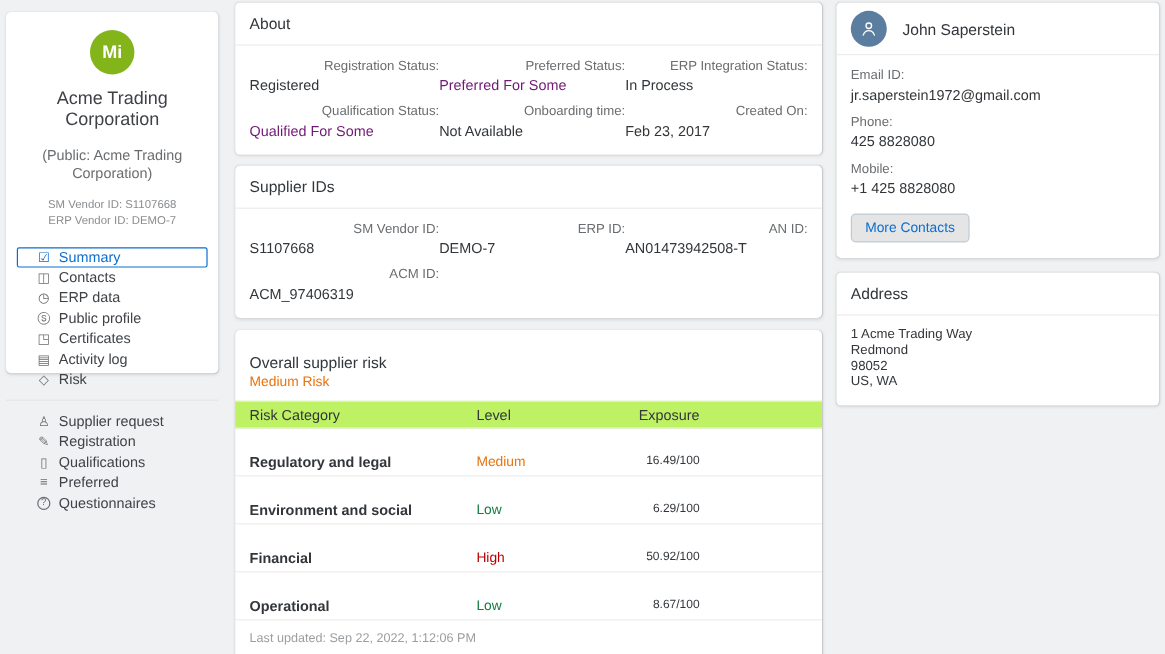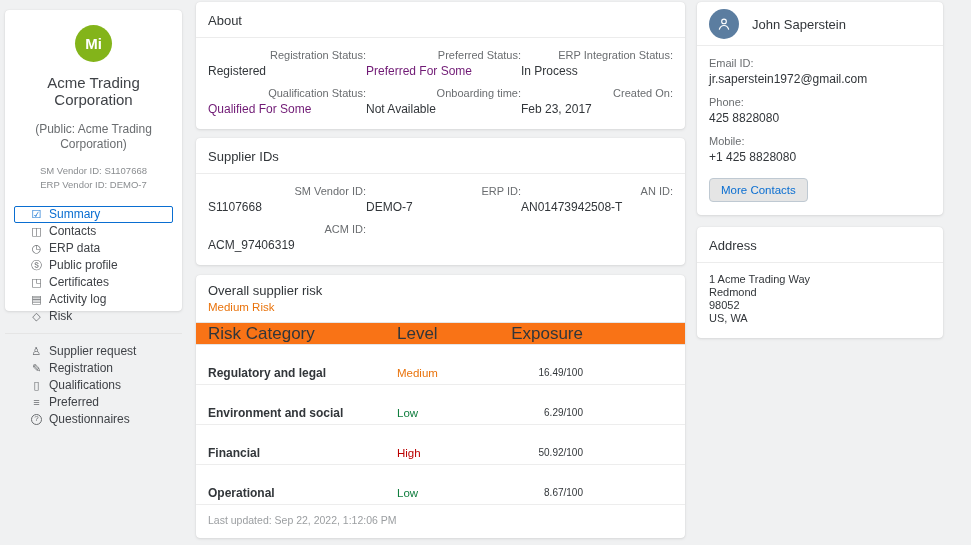--- a/index.html
+++ b/index.html
@@ -50,44 +50,44 @@
   .card-title { font-size:13px; font-weight:400; color:#32363a; }
   .fields-grid { display:grid; grid-template-columns:158px 155px auto; row-gap:9px;
                  padding:11px 12px 13px; }
   .fld-label { font-size:11px; color:#6a6d70; margin-bottom:3px;text-align:right; }
   .fld-value { font-size:12px; color:#32363a; }
   .link { color:#701a75; cursor:pointer; text-decoration:none; }
   .about-card { margin-bottom:9px; }
   .ids-card { margin-bottom:10px; }
 
   .risk-card { margin-bottom:16px; }
-  .risk-head-block { padding:8px 12px 9px; }
+  .risk-head-block { padding:20px 12px 9px; }
   .risk-subtitle { font-size:11.5px; color:#e9730c; margin-top:3px; }
   .risk-table-head, .risk-row {
     display:grid; grid-template-columns:189px 110px 76px 1fr;
     align-items:center; padding-left:12px;
   }
   .risk-table-head {
-    background:#f97316; border-top:1px solid #e5e5e5; border-bottom:1px solid #e5e5e5;
-    height:23px; font-size:17px; color:#32363a;
+    background:#bef264; border-top:1px solid #e5e5e5; border-bottom:1px solid #e5e5e5;
+    height:23px; font-size:12px; color:#32363a;
   }
   .risk-row { height:24px; border-bottom:1px solid #ededed;margin-top:16px; }
   .risk-cat { font-size:12px; font-weight:700; color:#32363a; }
   .risk-level { font-size:11.5px; }
   .risk-exp { font-size:10px; text-align:right; }
   .col-exp { text-align:right; }
   .risk-footer { padding:9px 12px 12px; font-size:10.5px; color:#9b9ea1; }
 
   .div-row { display:flex; align-items:center; padding:15px 12px; font-size:12px;
              color:#32363a; cursor:pointer; }
   .chev { color:#6a6d70; font-size:13px; margin-right:9px; line-height:1; }
   .diversity-card { height:152px; overflow:hidden; }
 
   
-  .right-col { position:absolute; left:697px; top:2px; width:246px; }
+  .right-col { position:absolute; left:697px; top:2px; width:269px; }
   .contact-card { margin-bottom:12px; }
   .contact-head { display:flex; align-items:center; padding:7px 12px 6px;
                   border-bottom:1px solid #ececec; }
   .avatar { width:30px; height:30px; border-radius:50%; background:#5b7da0;
             display:flex; align-items:center; justify-content:center; flex:0 0 30px; }
   .avatar svg { width:18px; height:18px; }
   .contact-name { font-size:13px; margin-left:13px; color:#32363a; }
   .contact-body { padding:11px 12px 13px; }
   .c-field { margin-bottom:10px; }
   .c-label { font-size:11px; color:#6a6d70; margin-bottom:3px; }

